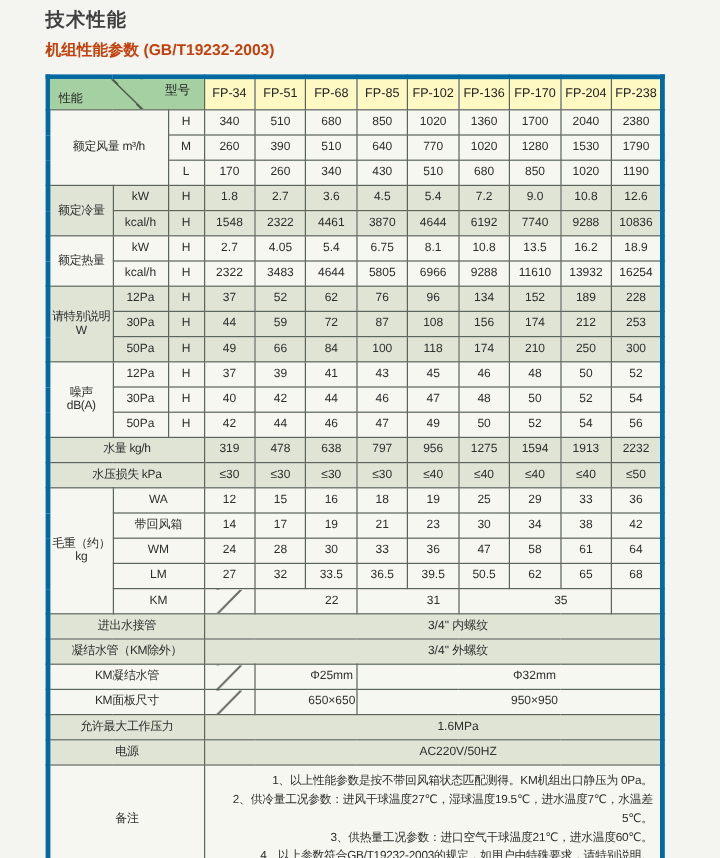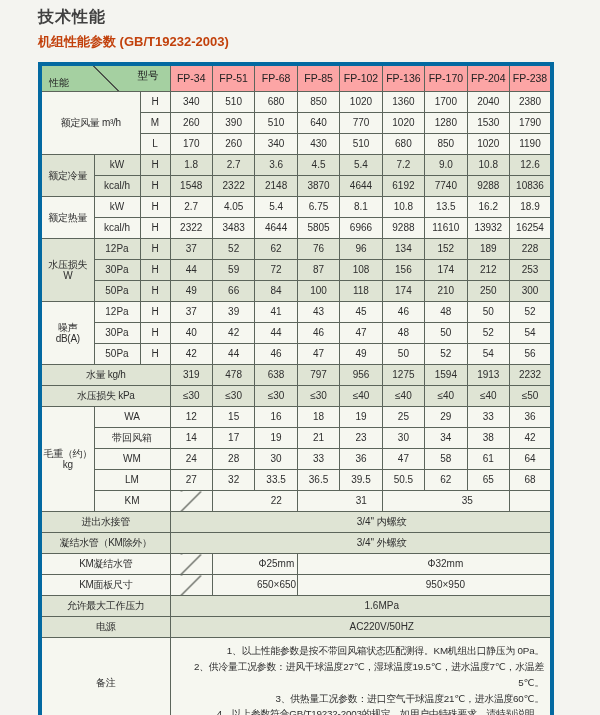--- a/index.html
+++ b/index.html
@@ -23,21 +23,21 @@
     border-collapse:collapse; table-layout:fixed;
     border:4px solid #0369a1;
   }
   .spec th, .spec td {
     border:1px solid #5c655b;
     text-align:center; vertical-align:middle;
     font-size:10px; line-height:1.15;
     padding:0 1px; overflow:hidden;
   }
   .spec thead th {
-    background:#fca5a5; height:25px;
+    background:#fef9c3; height:25px;
     font-weight:normal; font-size:10.5px; color:#222;
   }
   .spec tbody tr { height:21px; }
   tr.a td { background-color:#f6f7f0; }
   tr.b td { background-color:#dfe4d4; }
   td.label { white-space:pre-line; letter-spacing:-0.3px; }
   td.sub, td.hml { font-size:10px; }
   td.value { font-size:10px;padding-left:44px; }
   
   td.diag {
@@ -155,21 +155,21 @@
           <td class="data">7.2</td>
           <td class="data">9.0</td>
           <td class="data">10.8</td>
           <td class="data">12.6</td>
         </tr>
         <tr class="b">
           <td class="sub">kcal/h</td>
           <td class="hml">H</td>
           <td class="data">1548</td>
           <td class="data">2322</td>
-          <td class="data">2148</td>
+          <td class="data">4461</td>
           <td class="data">3870</td>
           <td class="data">4644</td>
           <td class="data">6192</td>
           <td class="data">7740</td>
           <td class="data">9288</td>
           <td class="data">10836</td>
         </tr>
         <tr class="a">
           <td rowspan="2" class="label">额定热量</td>
           <td class="sub">kW</td>
@@ -191,21 +191,21 @@
           <td class="data">3483</td>
           <td class="data">4644</td>
           <td class="data">5805</td>
           <td class="data">6966</td>
           <td class="data">9288</td>
           <td class="data">11610</td>
           <td class="data">13932</td>
           <td class="data">16254</td>
         </tr>
         <tr class="b">
-          <td rowspan="3" class="label">水压损失
+          <td rowspan="3" class="label">请特别说明
 W</td>
           <td class="sub">12Pa</td>
           <td class="hml">H</td>
           <td class="data">37</td>
           <td class="data">52</td>
           <td class="data">62</td>
           <td class="data">76</td>
           <td class="data">96</td>
           <td class="data">134</td>
           <td class="data">152</td>

